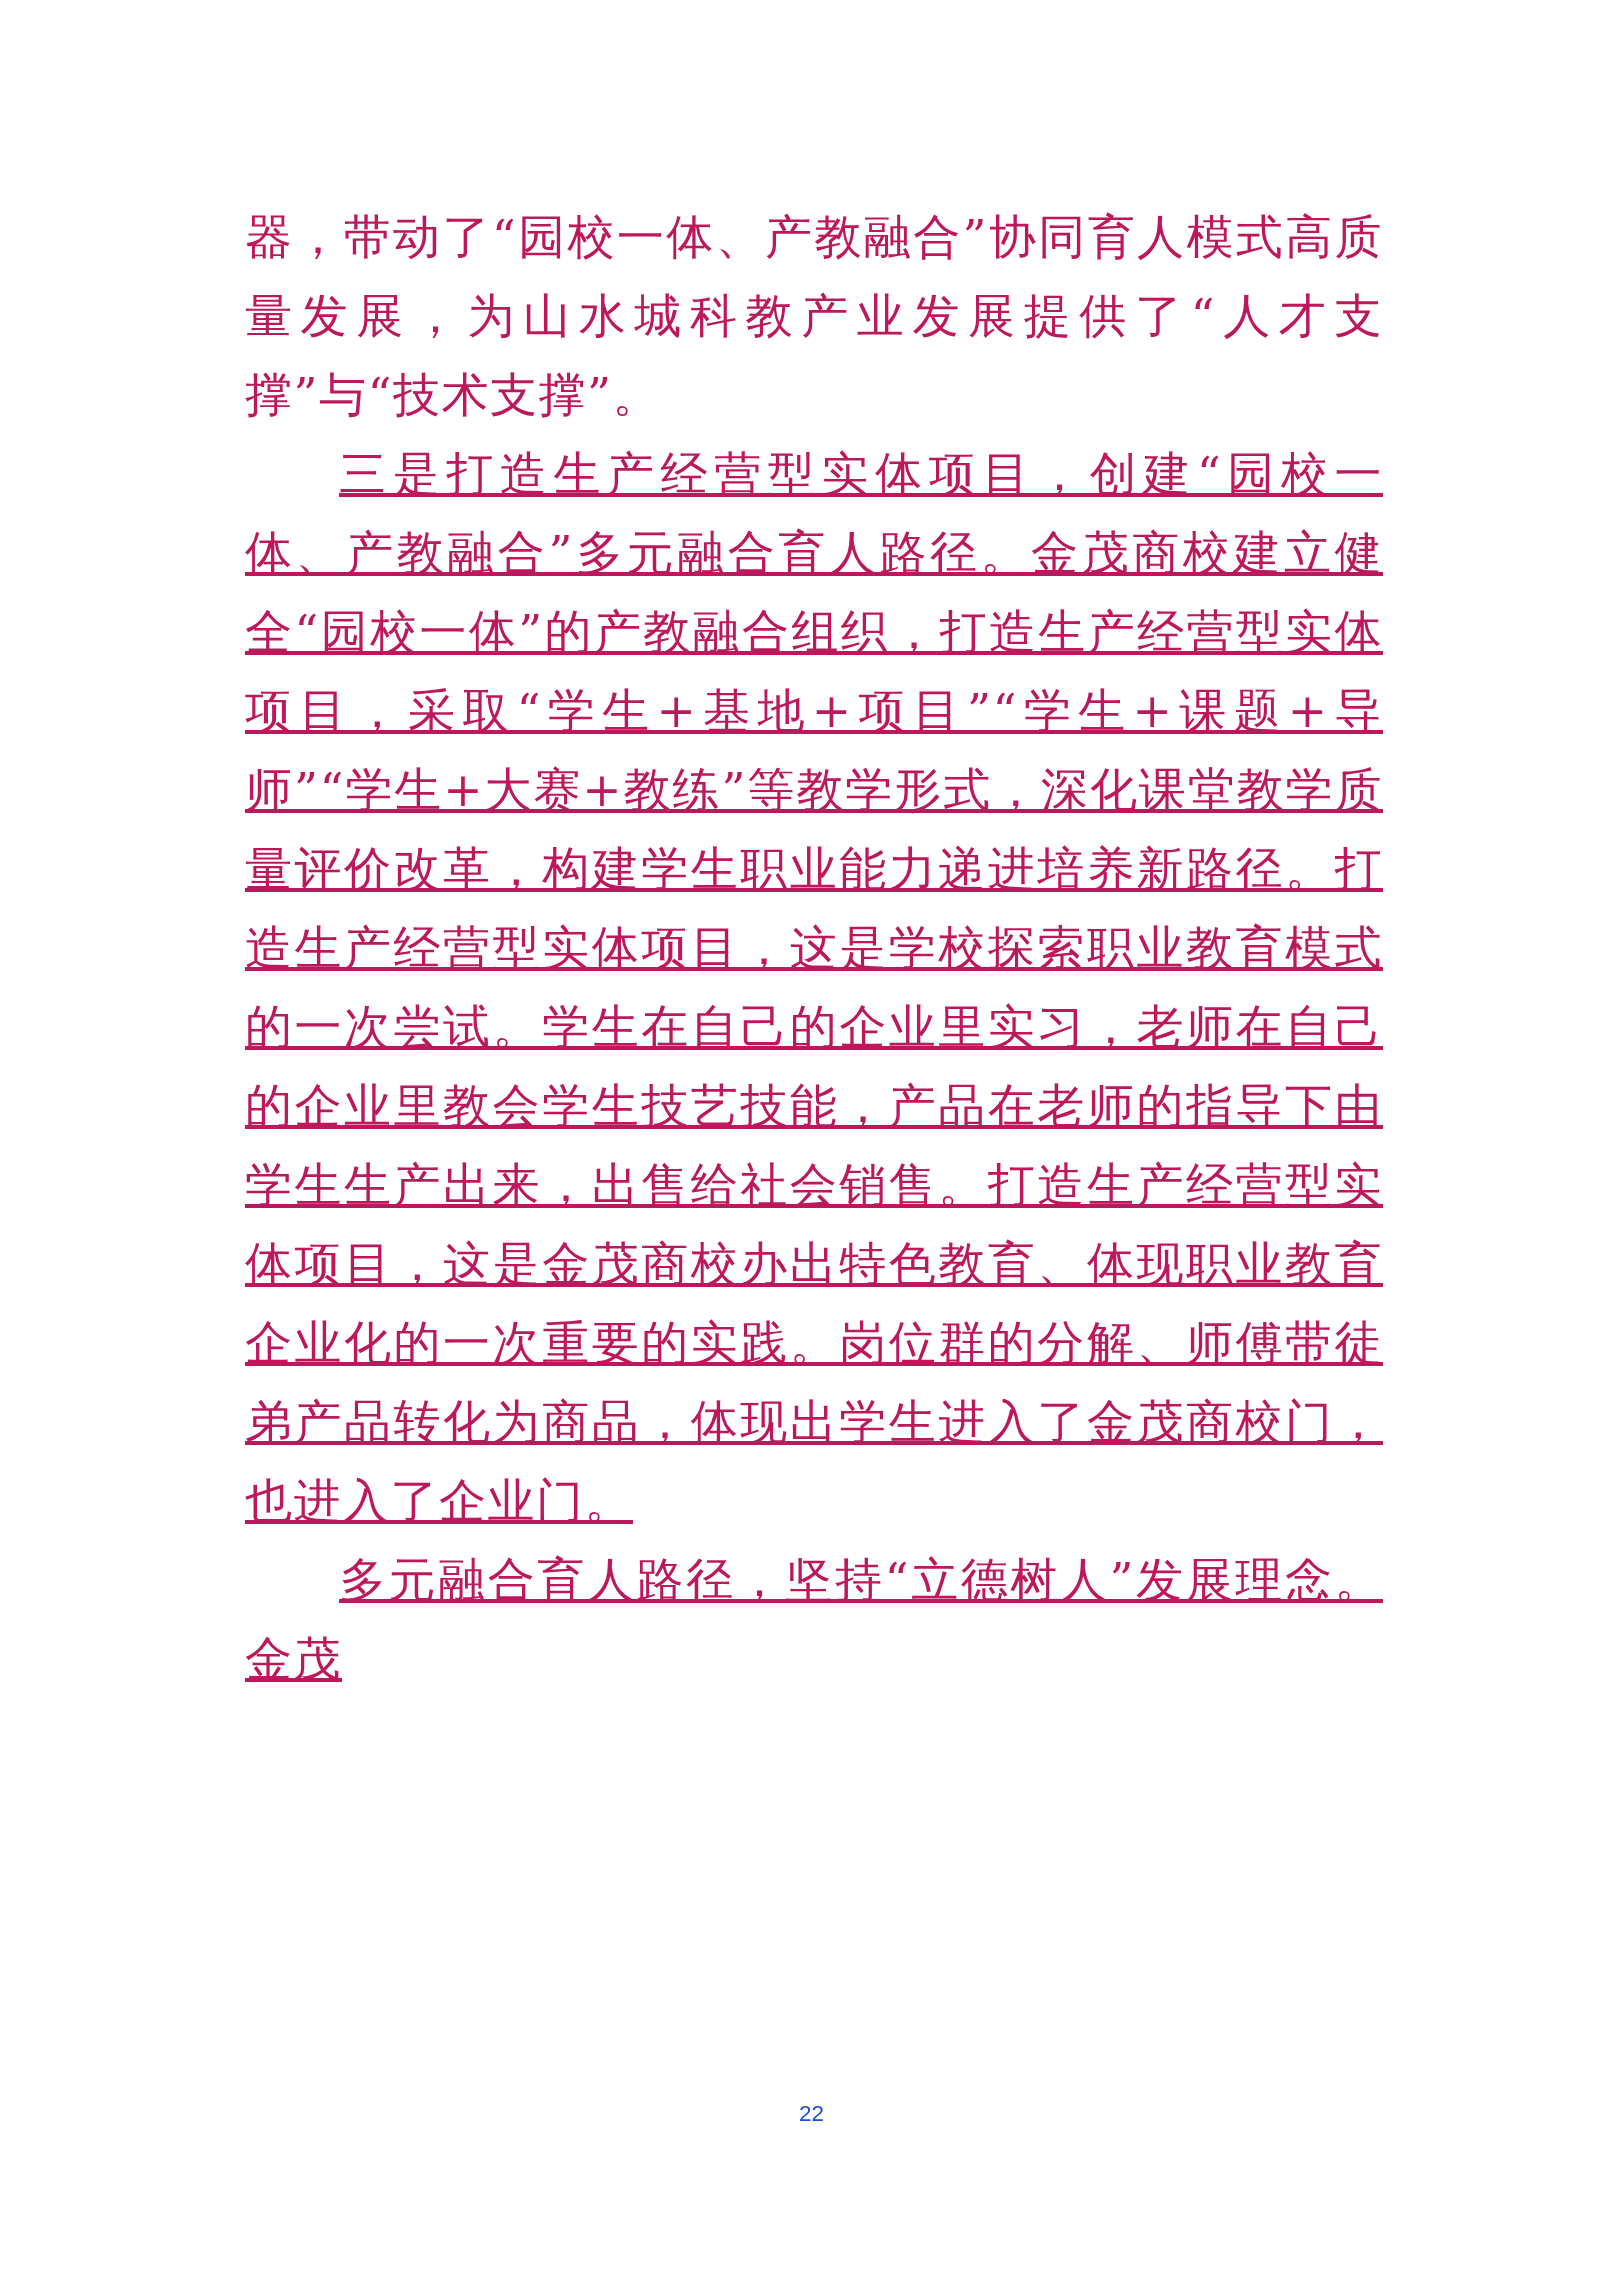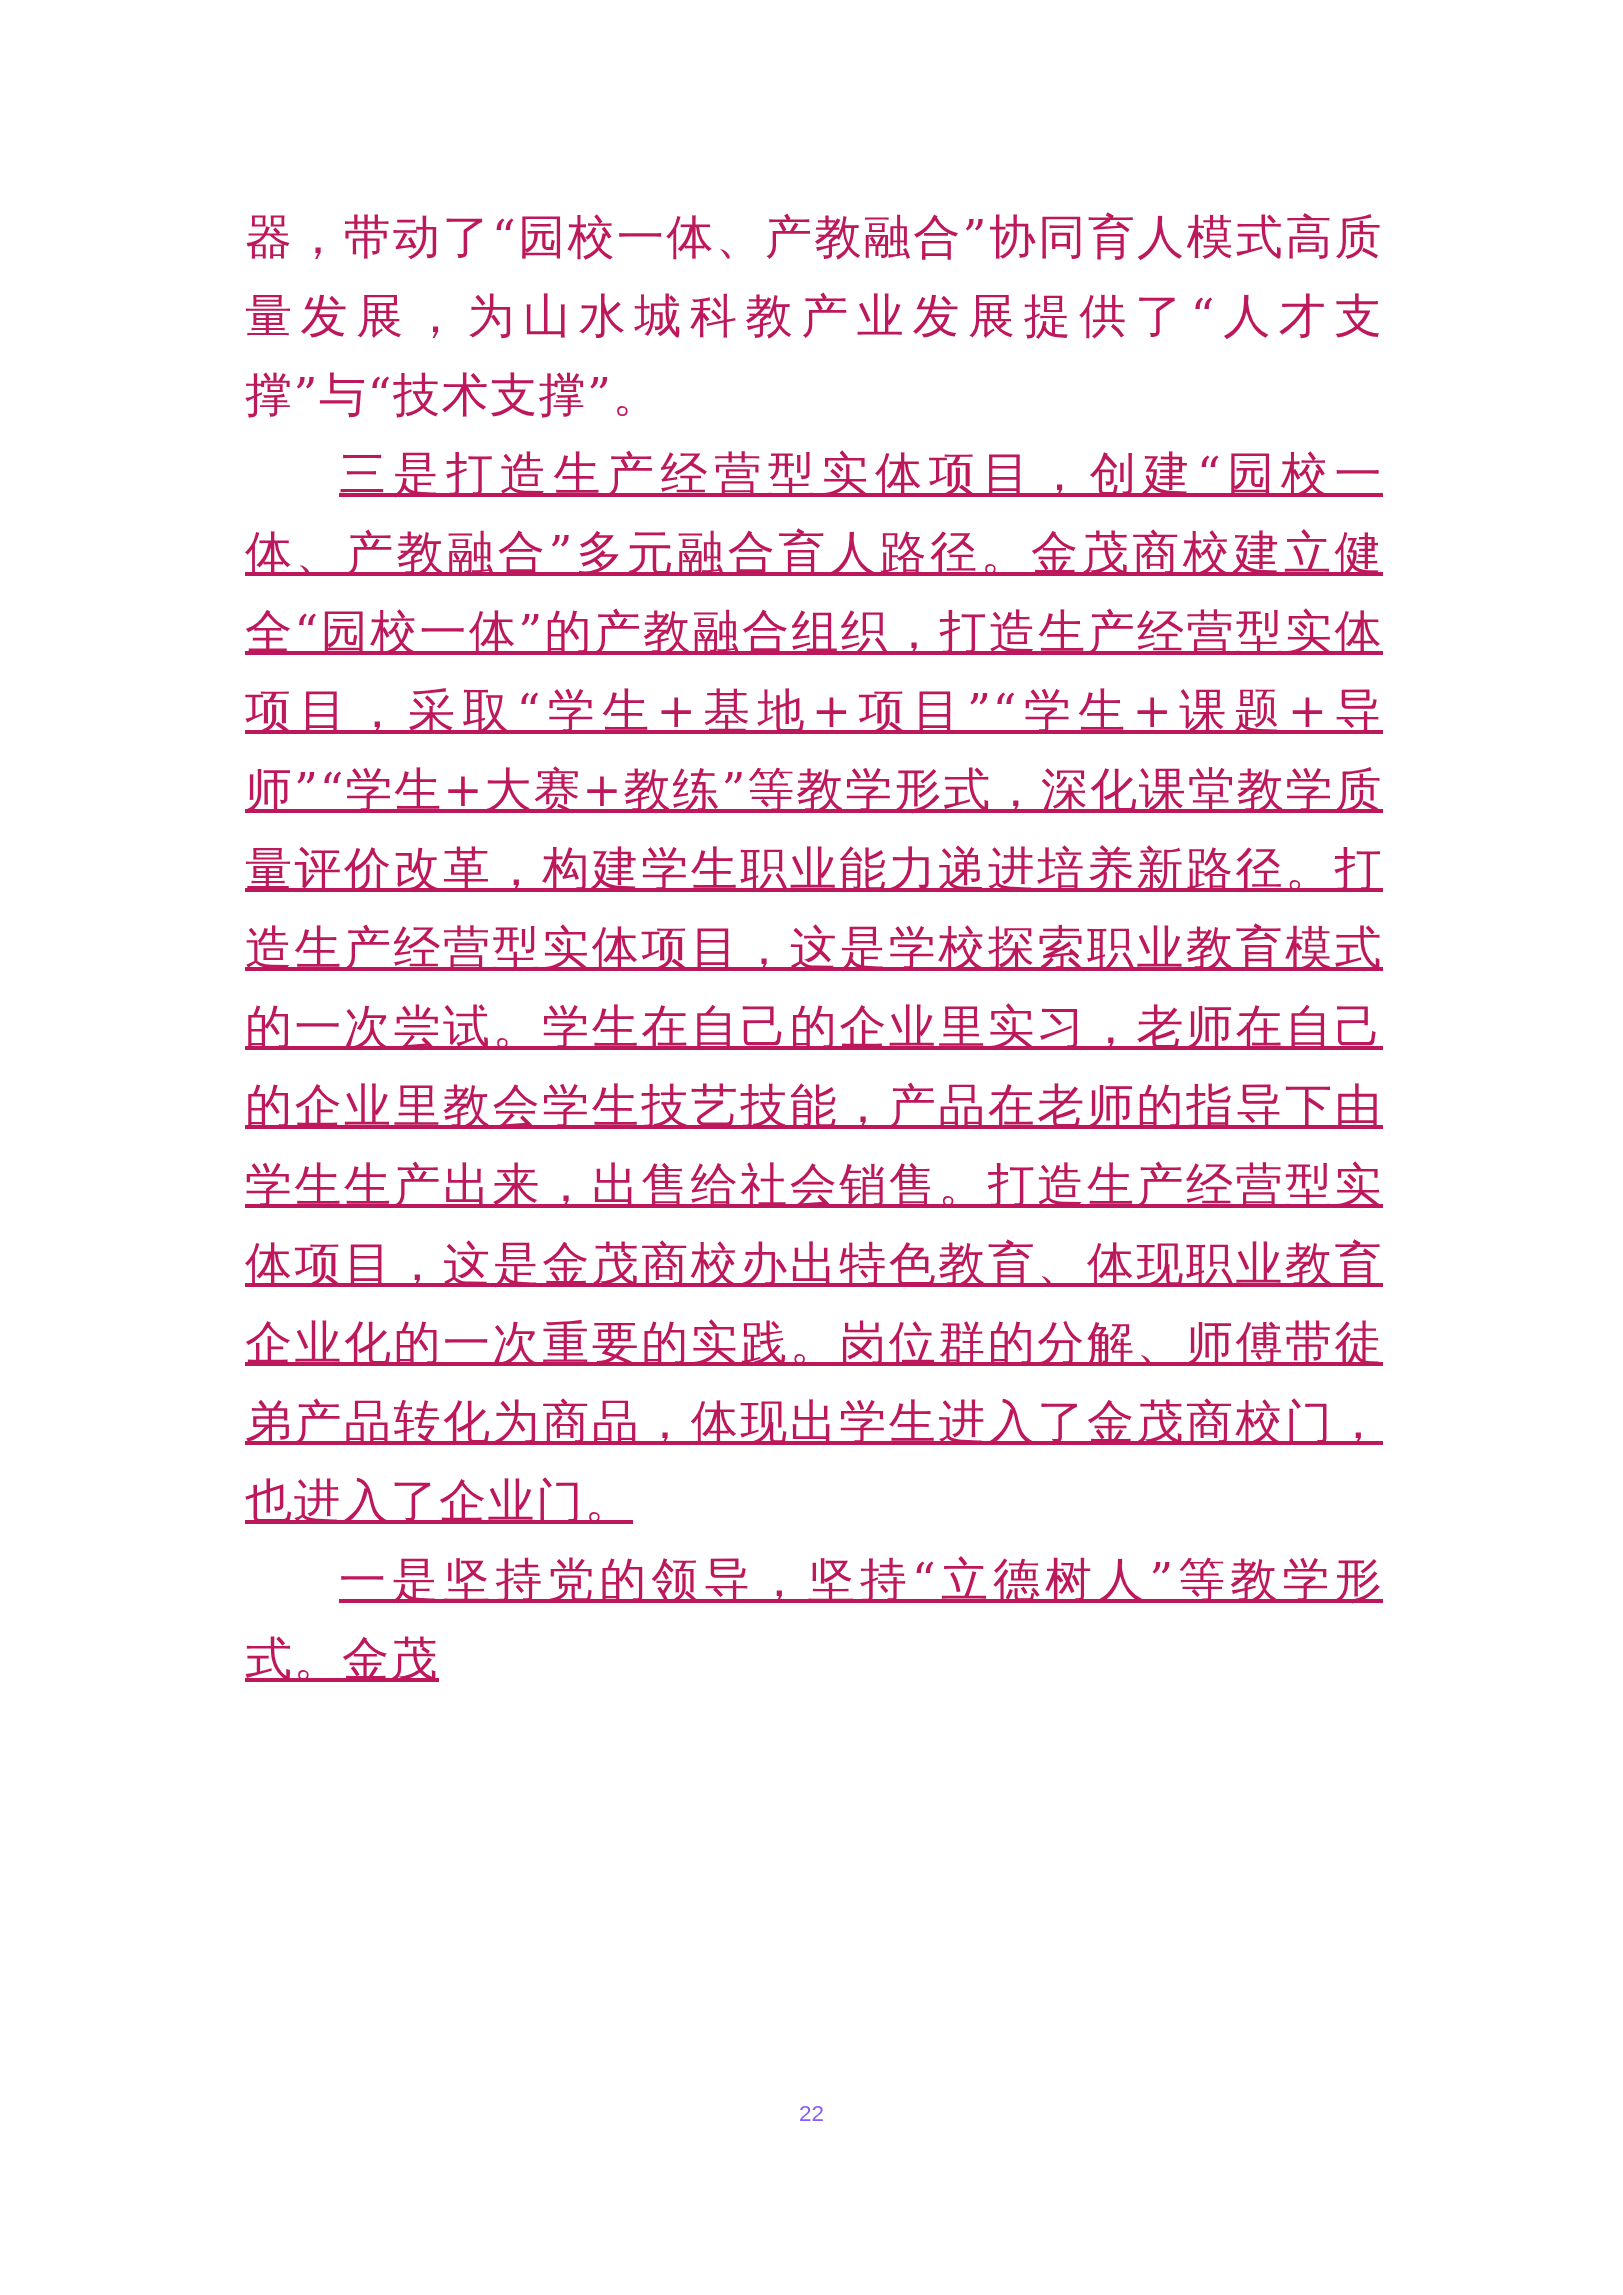--- a/index.html
+++ b/index.html
@@ -30,26 +30,26 @@
     font-size: 45px;
   }
   .page-number {
     position: absolute;
     left: 0;
     width: 1623px;
     top: 2101px;
     text-align: center;
     font-family: "Liberation Sans", "DejaVu Sans", sans-serif;
     font-size: 22.5px;
-    color: #8b5cf6;
+    color: #1d4ed8;
   }
 </style>
 </head>
 <body>
 
 <div class="page">
   <p class="para">器，带动了“园校一体、产教融合”协同育人模式高质量发展，为山水城科教产业发展提供了“人才支撑”与“技术支撑”。</p>
   <p class="para indent">三是打造生产经营型实体项目，创建“园校一体、产教融合”多元融合育人路径。金茂商校建立健全“园校一体”的产教融合组织，打造生产经营型实体项目，采取“学生+基地+项目”“学生+课题+导师”“学生+大赛+教练”等教学形式，深化课堂教学质量评价改革，构建学生职业能力递进培养新路径。打造生产经营型实体项目，这是学校探索职业教育模式的一次尝试。学生在自己的企业里实习，老师在自己的企业里教会学生技艺技能，产品在老师的指导下由学生生产出来，出售给社会销售。打造生产经营型实体项目，这是金茂商校办出特色教育、体现职业教育企业化的一次重要的实践。岗位群的分解、师傅带徒弟产品转化为商品，体现出学生进入了金茂商校门，也进入了企业门。</p>
-  <p class="para indent">一是坚持党的领导，坚持“立德树人”等教学形式。金茂</p>
+  <p class="para indent">多元融合育人路径，坚持“立德树人”发展理念。金茂</p>
 </div>
 
 <div class="page-number">22</div>
 
 
 </body></html>

